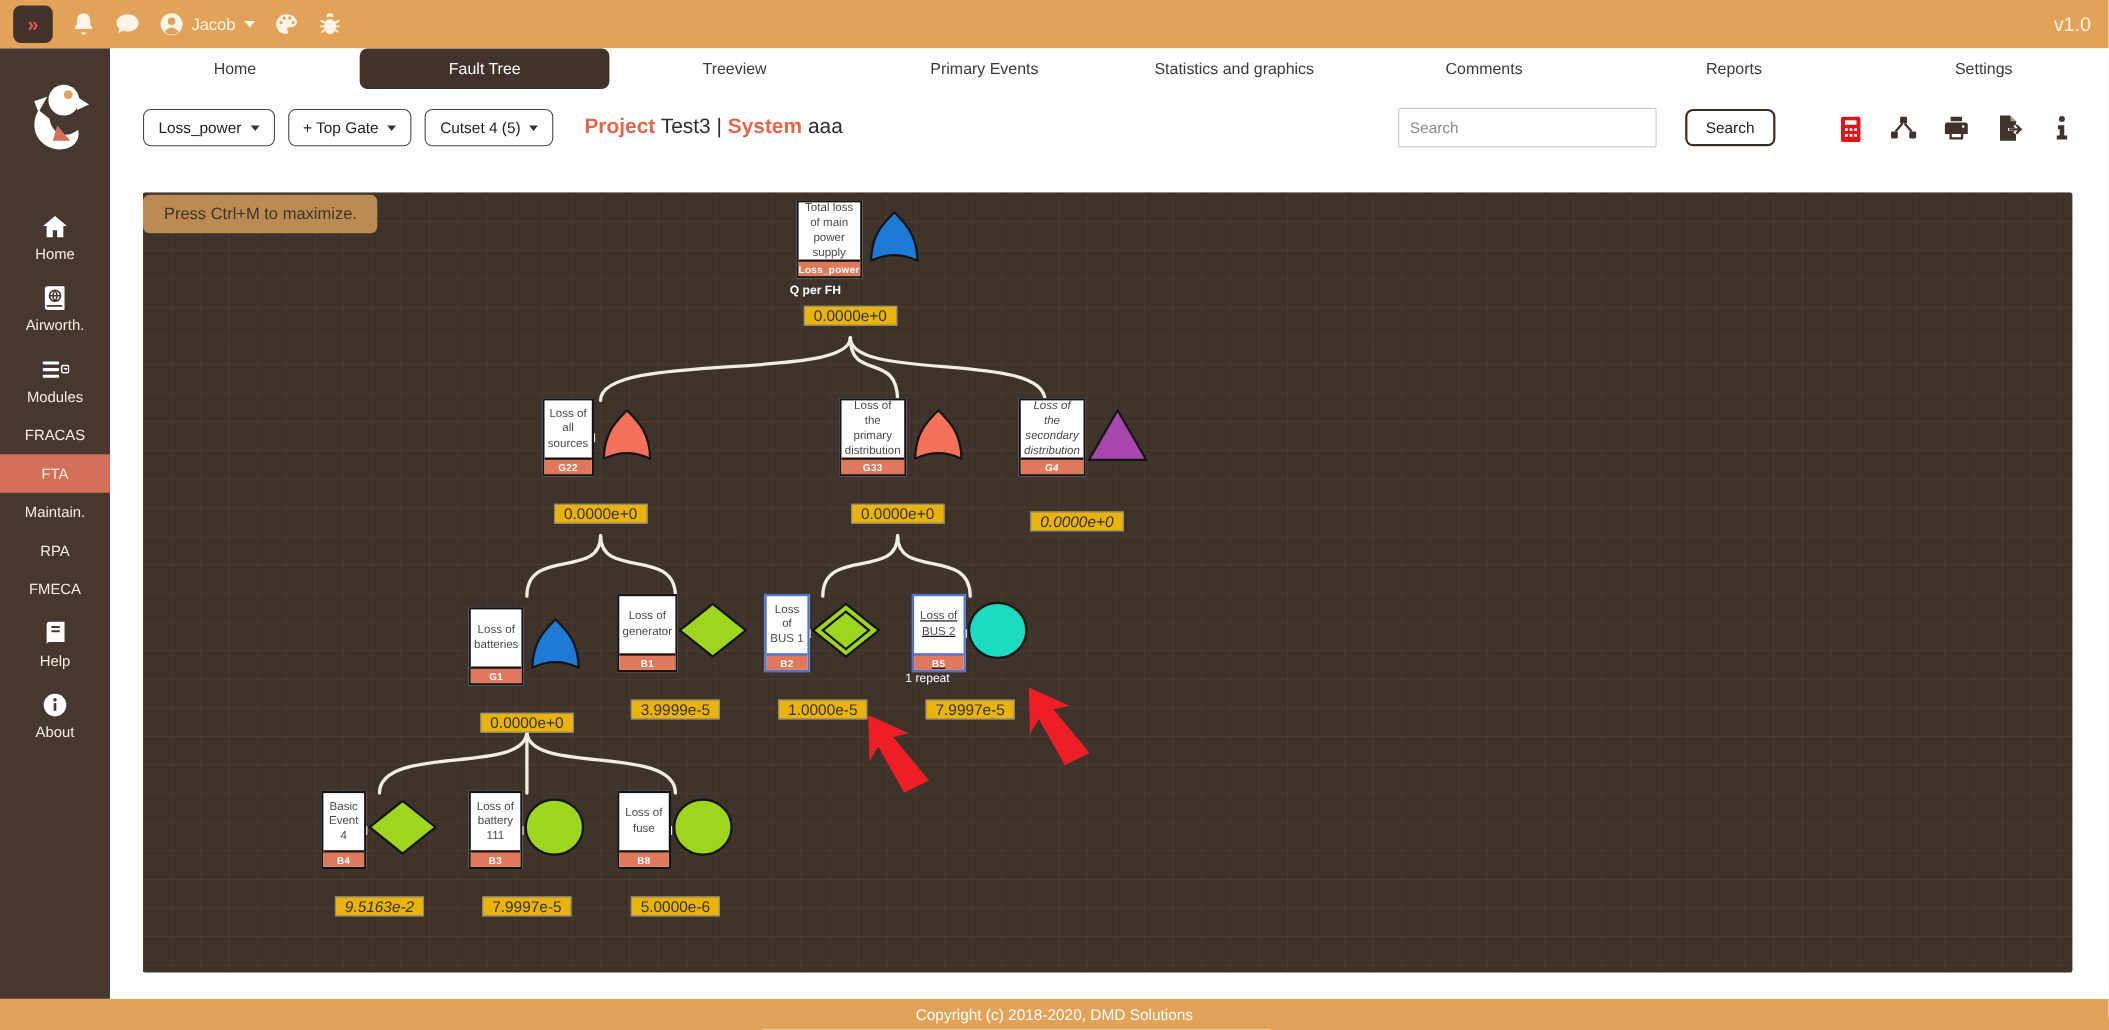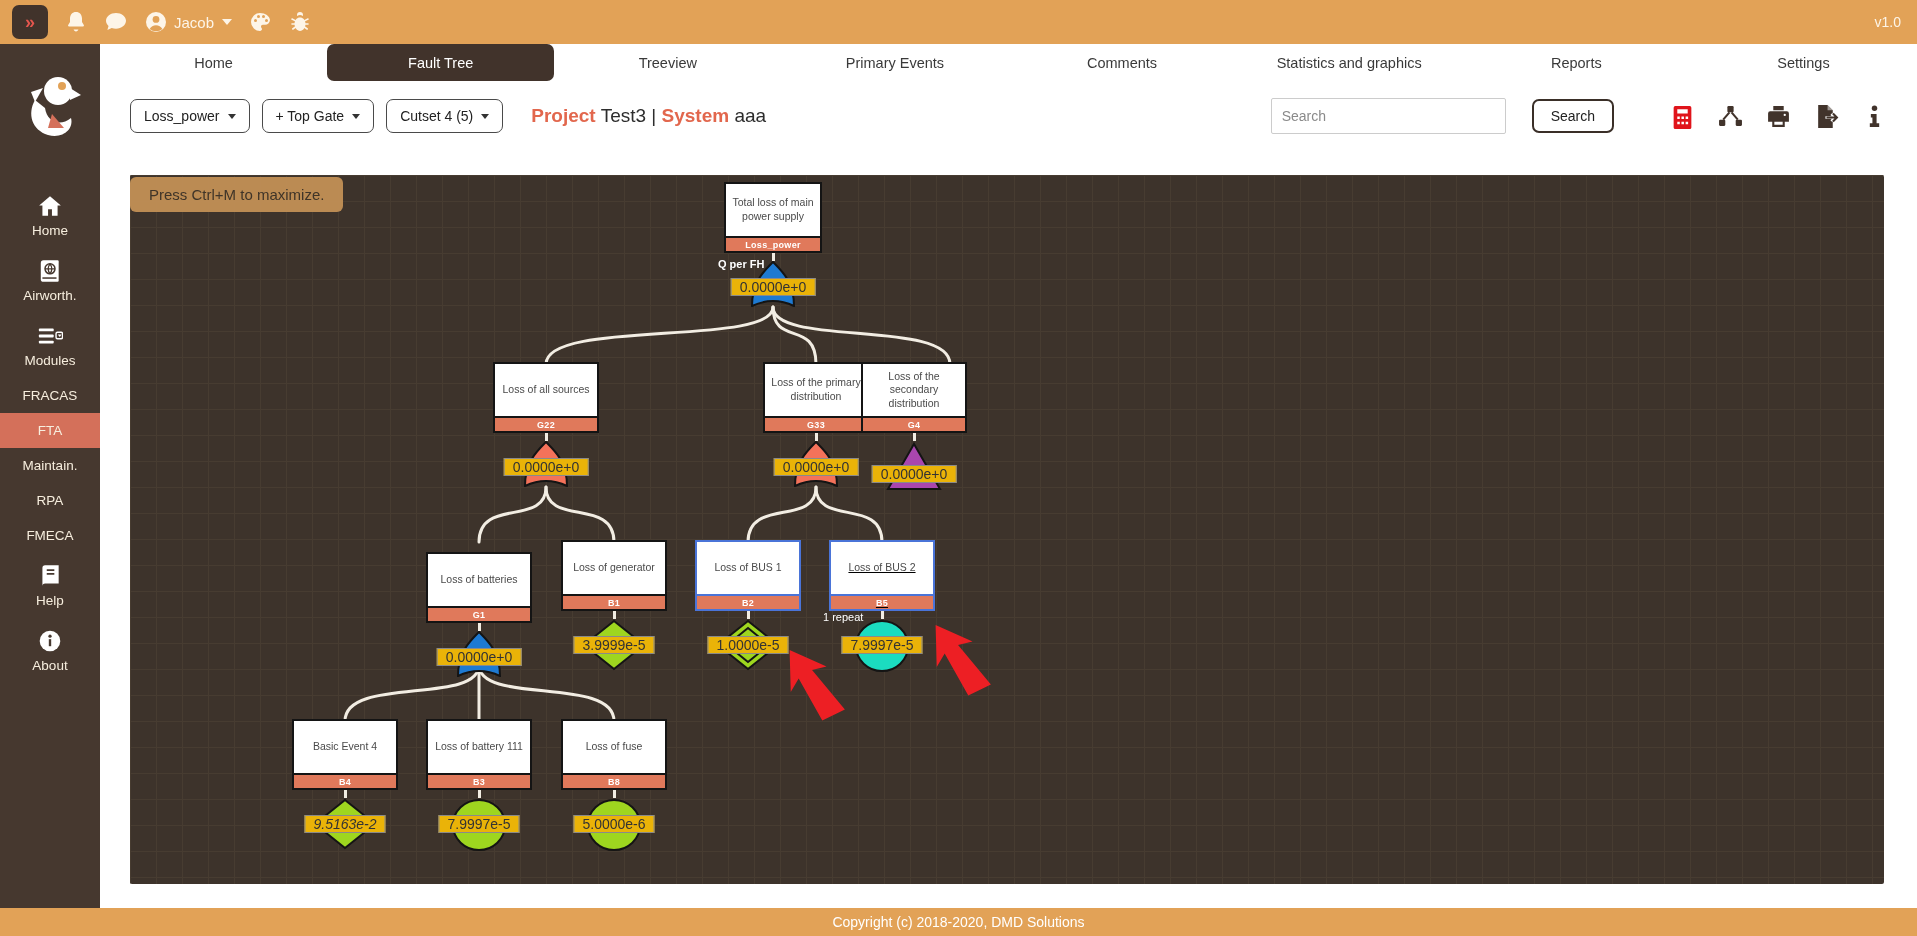--- a/index.html
+++ b/index.html
@@ -5,21 +5,21 @@
   * { box-sizing: border-box; margin: 0; padding: 0; }
   html,body { width:1917px; height:936px; overflow:hidden; font-family:"Liberation Sans", sans-serif; background:#fff; }
 
   
   .topbar { height:44px; background:#e2a257; display:flex; align-items:center; gap:16px; padding:0 16px 0 12px; }
   .collapse-btn { width:36px; height:34px; background:#41332b; border:none; border-radius:7px; color:#e4564e; font-size:18px; font-weight:bold; cursor:pointer; line-height:1; }
   .tb-icon { width:24px; height:24px; color:#fdf5e8; display:inline-flex; }
   .tb-icon svg { width:100%; height:100%; }
   .user-chip { display:flex; align-items:center; gap:6px; color:#fdf5e8; font-size:15px; cursor:pointer; }
   .caret-down { width:0; height:0; border-left:5px solid transparent; border-right:5px solid transparent; border-top:6px solid #fdf5e8; display:inline-block; margin-left:2px; }
-  .version { margin-left:auto; color:#fdf5e8; font-size:14px; }
+  .version { margin-left:auto; color:#fdf5e8; font-size:18px; }
 
   
   .content { display:flex; height:864px; }
   .sidebar { width:100px; background:#46382f; color:#f7eede; display:flex; flex-direction:column; align-items:center; font-size:13.5px; flex-shrink:0; }
   .logo { margin:26px 0 40px 0; }
   .sb-item { width:100%; display:flex; flex-direction:column; align-items:center; gap:4px; padding:10px 0; cursor:pointer; }
   .sb-item.active { background:#d4705a; }
   .sb-icon { width:26px; height:26px; color:#fff; }
   .sb-icon svg { width:100%; height:100%; }
 
@@ -45,21 +45,21 @@
   .ti.red { color:#e0141b; }
 
   
   .canvas { position:relative; margin:24px 33px 0 30px; width:1754px; height:709px; background-color:#3d332b; border-radius:2px; overflow:hidden;
     background-image: linear-gradient(#48criteria 0,transparent 0); }
   .canvas-grid { position:absolute; inset:0;
     background-image: linear-gradient(#473c31 1px, transparent 1px), linear-gradient(90deg, #473c31 1px, transparent 1px);
     background-size: 26px 26px; }
   .hint { position:absolute; left:0; top:2px; background:rgba(197,146,87,0.92); color:#3f3428; font-size:15px; padding:9px 19px; border-radius:6px; z-index:5; }
   .edges { position:absolute; left:0; top:0; z-index:1; }
-  .ft-node { position:absolute; display:flex; flex-direction:column; align-items:center; z-index:2; }
+  .ft-node { position:absolute; display:flex; flex-direction:row; align-items:center; z-index:2; }
   .ft-box { width:100%; border:2px solid #141414; background:#fff; cursor:pointer; }
   .ft-box.selected { border-color:#4a74d8; }
   .ft-title { height:52px; display:flex; align-items:center; justify-content:center; text-align:center; font-size:10.5px; color:#4a4a4a; padding:2px 3px; line-height:1.3; }
   .ft-tag { height:15px; background:#e0795b; border-top:2px solid #141414; color:#fff; font-size:9px; font-weight:bold; text-align:center; line-height:14px; letter-spacing:.3px; }
   .ft-box.selected .ft-tag { border-top-color:#4a74d8; }
   .ft-stub { width:3px; height:8px; background:#f2ede3; }
   .ft-value { position:absolute; left:50%; transform:translateX(-50%); background:#eab308; border:1px solid #8a8a8a; font-size:14px; color:#333; padding:0 8px; line-height:16px; white-space:nowrap; z-index:3; }
   .ft-note { position:absolute; color:#fff; font-size:11px; white-space:nowrap; z-index:3; }
   .ft-side { position:absolute; color:#fff; font-size:11px; font-weight:bold; white-space:nowrap; z-index:3; }
   .annot-arrow { position:absolute; z-index:4; }
@@ -179,22 +179,22 @@
         </div>
       </div>
   </nav>
 
   <main class="main">
     <div class="tabbar" id="tab-bar">
         <div class="tab">Home</div>
         <div class="tab active">Fault Tree</div>
         <div class="tab">Treeview</div>
         <div class="tab">Primary Events</div>
+        <div class="tab">Statistics and graphics</div>
         <div class="tab">Comments</div>
-        <div class="tab">Statistics and graphics</div>
         <div class="tab">Reports</div>
         <div class="tab">Settings</div>
       </div>
 
     <div class="toolbar">
       <button class="dd-btn">
         <span>Loss_power</span>
         <span class="dd-caret"></span>
       </button>
       <button class="dd-btn">
@@ -293,21 +293,21 @@
             <div class="ft-box">
               <div class="ft-title">Loss of the primary distribution</div>
               <div class="ft-tag">G33</div>
             </div>
             <div class="ft-stub"></div>
             <div><svg width="58" height="46" viewBox="0 0 58 46">
                 <path d="M29 1 C38 10 50 21 50 45 Q29 35 8 45 C8 21 20 10 29 1 Z" fill="#f4725a" stroke="#141414" stroke-width="2"></path>
               </svg></div>
             <div class="ft-value" style="top: 96px;">0.0000e+0</div>
           </div>
-          <div class="ft-node" style="left: 731px; top: 187px; width: 106px;">
+          <div class="ft-node" style="left: 796px; top: 187px; width: 106px; font-style: italic;">
             <div class="ft-box">
               <div class="ft-title">Loss of the secondary distribution</div>
               <div class="ft-tag">G4</div>
             </div>
             <div class="ft-stub"></div>
             <div><svg width="58" height="50">
                 <polygon points="29,3 55,48 3,48" fill="#a946ae" stroke="#141414" stroke-width="2"></polygon>
               </svg></div>
             <div class="ft-value" style="top: 103px;">0.0000e+0</div>
           </div>

